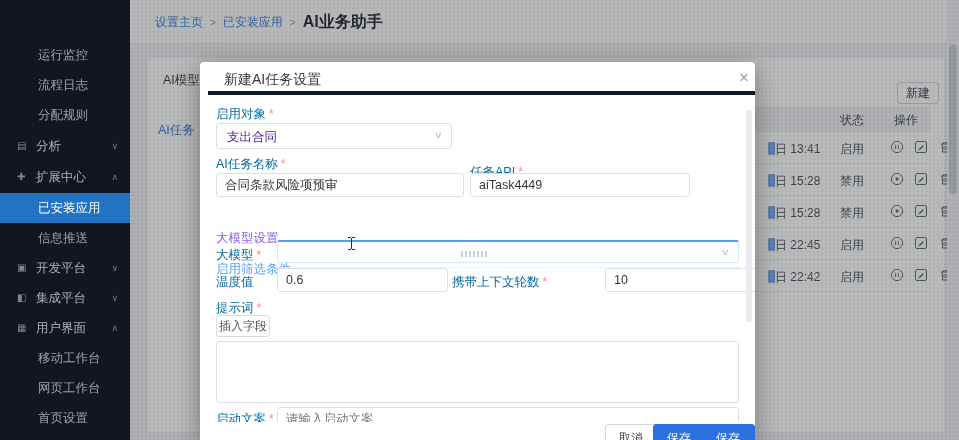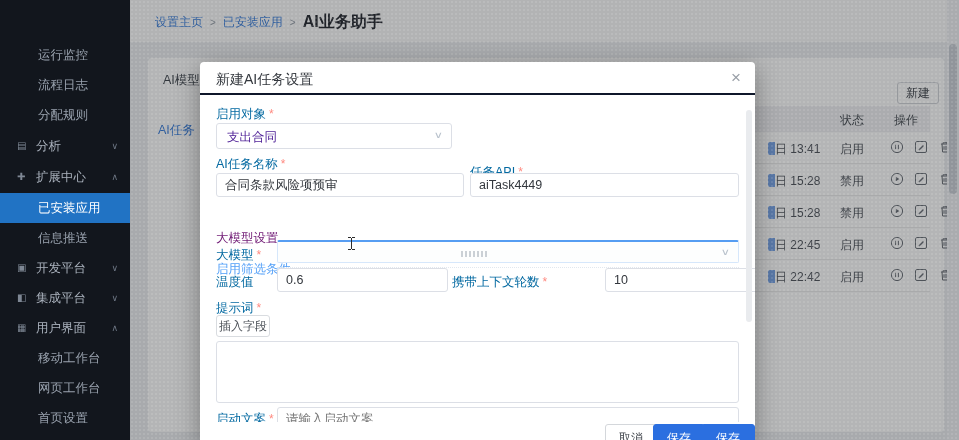--- a/index.html
+++ b/index.html
@@ -47,21 +47,21 @@
   #page-scroll .thumb { position:absolute; left:2px; top:44px; width:8px; height:150px; background:#cdd2d8; border-radius:4px; }
 
   
   #mask { position:absolute; left:130px; top:0; width:829px; height:440px; z-index:5;
           background-color:rgba(8,10,14,0.30);
           background-image:radial-gradient(rgba(255,255,255,0.10) 0.8px, transparent 1px);
           background-size:4px 4px; }
 
   
   #modal { position:absolute; left:200px; top:62px; width:555px; height:378px; background:#fff; border-radius:4px 4px 0 0; box-shadow:0 6px 24px rgba(0,0,0,.35); z-index:10; overflow:hidden; }
-  #modal-header { position:absolute; left:0; top:0; width:555px; height:33px; border-bottom:2px solid #0f172a; }
+  #modal-header { position:absolute; left:8px; top:0; width:555px; height:33px; border-bottom:4px solid #0f172a; }
   #modal-title { position:absolute; left:16px; top:9px; font-size:14px; color:#33373d; }
   #modal-close { position:absolute; right:14px; top:6px; font-size:17px; color:#9aa0a8; cursor:pointer; line-height:20px; }
   .m-label { position:absolute; font-size:12.5px; color:#0369a1; }
   .req::after { content:"*"; color:#ff8a80; margin-left:3px; font-size:12px; }
   .m-input { position:absolute; height:24px; border:1px solid #dcdfe6; border-radius:3px; font-size:12.5px; color:#33373d; padding:0 8px; font-family:inherit; background:#fff; outline:none; }
   .m-select { position:absolute; height:26px; border:1px solid #dcdfe6; border-radius:3px; background:#fff; cursor:pointer; }
   .m-select .val { position:absolute; left:10px; top:5px; font-size:12.5px; color:#4c1d95; }
   .sel-chev { position:absolute; right:9px; top:6px; font-size:9px; color:#b9c2cc; transform:scaleX(1.4); }
   #link-filter { position:absolute; left:16px; top:199px; color:#54a0f8; font-size:12.5px; cursor:pointer; }
   #model-select { left:77px; top:178px; width:462px; height:23px; border:1px solid #d6e7fb; border-top:2px solid #569df2; border-radius:2px; background:#fdfefe; position:absolute; cursor:text; }
@@ -314,25 +314,25 @@
 
     <span class="m-label req" style="left:16px; top:44px;">启用对象</span>
     <div class="m-select" style="left:16px; top:61px; width:236px;">
       <span class="val">支出合同</span>
       <span class="sel-chev">∨</span>
     </div>
 
     <span class="m-label req" style="left:16px; top:94px;">AI任务名称</span>
     <input class="m-input" style="left: 16px; top: 111px; width: 248px;" value="合同条款风险项预审">
     <span class="m-label req" style="left:270px; top:102px;">任务API</span>
-    <input class="m-input" style="left: 270px; top: 111px; width: 269px;" value="aiTask4449">
+    <input class="m-input" style="left: 270px; top: 111px; width: 220px;" value="aiTask4449">
 
     <span id="link-filter">启用筛选条件</span>
 
-    <span class="m-label" style="left:16px; top:168px; color:#701a75;">大模型设置</span>
+    <span class="m-label" style="left:16px; top:168px; color:#8b5cf6;">大模型设置</span>
     <span class="m-label req" style="left:16px; top:185px;">大模型</span>
     <div id="model-select">
       <span id="model-smudge"></span>
       <span class="sel-chev" style="top:5px;">∨</span>
     </div>
     <div id="model-underline"></div>
     <div id="ibeam">
         <i class="v"></i>
         <i class="t1"></i>
         <i class="t2"></i>

